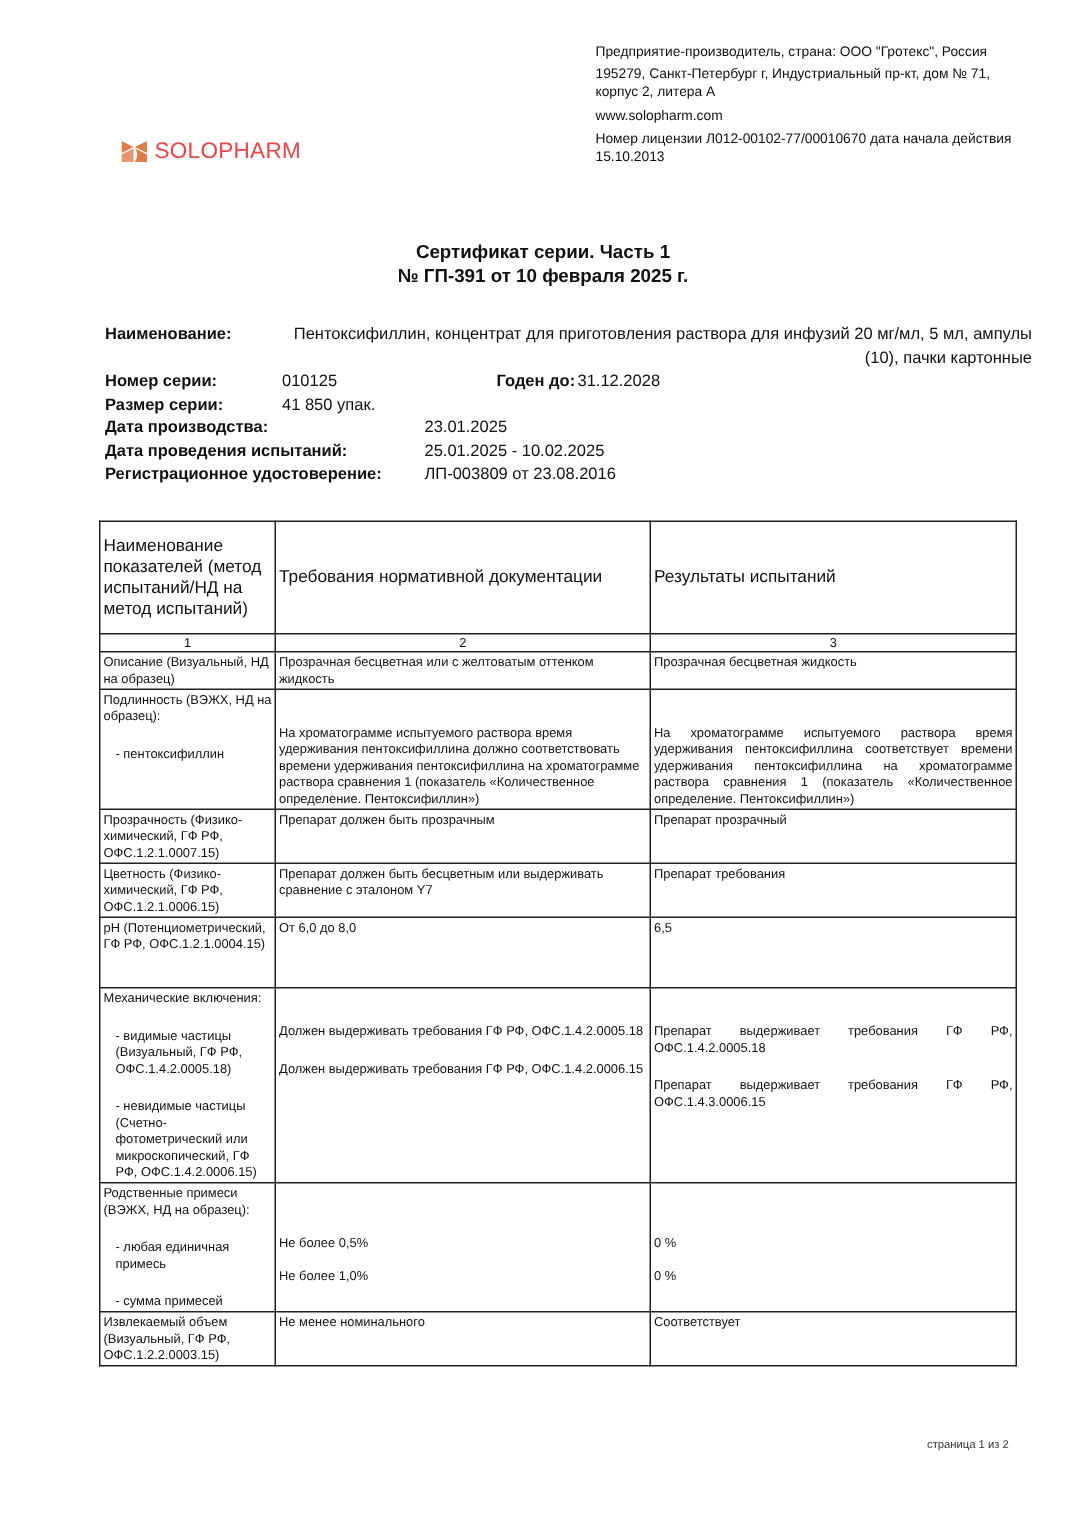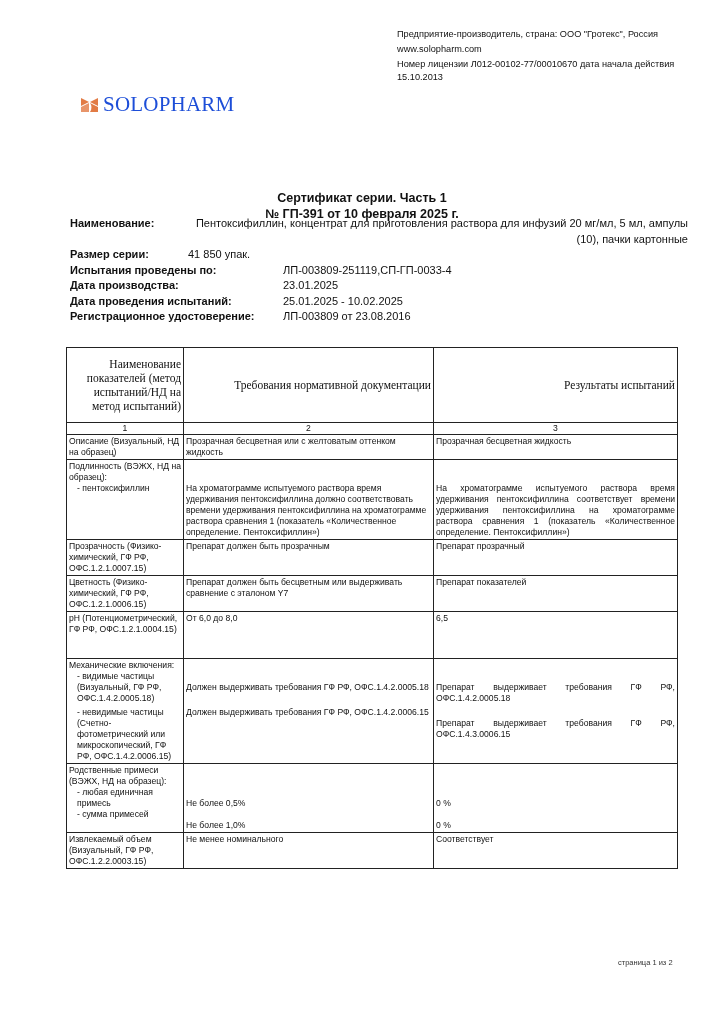--- a/index.html
+++ b/index.html
@@ -1,75 +1,78 @@
 <!DOCTYPE html>
 <html><head>
 <meta charset="utf-8">
 <style>
   html, body { margin: 0; padding: 0; background: #ffffff; }
   body { width: 724px; height: 1024px; position: relative; overflow: hidden;
          font-family: "Liberation Sans", sans-serif; color: #111; }
   .logo { position: absolute; left: 81px; top: 92px; display: flex; align-items: center; gap: 5px; }
   .logo-mark { width: 17px; height: 14px; position: relative; }
-  .logo-text { font-family: Liberation Serif, serif; font-size: 21px; color: #1d4ed8; letter-spacing: 0.2px; }
+  .logo-text { font-family: Liberation Sans, sans-serif; font-size: 15px; color: #ef4444; letter-spacing: 0.2px; }
   .company { position: absolute; left: 397px; top: 28px; width: 290px; font-size: 9.2px; line-height: 12.2px; }
   .company p { margin: 0 0 3px 0; }
-  .title { position: absolute; left: 0; width: 724px; top: 190px; text-align: center; font-weight: bold; font-size: 12.5px; line-height: 16px; }
+  .title { position: absolute; left: 0; width: 724px; top: 160px; text-align: center; font-weight: bold; font-size: 12.5px; line-height: 16px; }
   .meta { position: absolute; left: 70px; top: 216px; width: 620px; font-size: 11px; line-height: 15.5px; }
   .meta .row { position: relative; height: 15.5px; }
   .meta .lbl { position: absolute; left: 0; font-weight: bold; }
   .meta .val { position: absolute; text-align: right; }
   .meta .row.name { height: 31px; }
   .meta .row.name .val { left: 118px; width: 500px; }
   table.cert { position: absolute; left: 66px; top: 347px; border-collapse: collapse; width: 611px; font-size: 8.6px; line-height: 11px; table-layout: fixed; }
   table.cert td, table.cert th { border: 1.2px solid #222; vertical-align: top; padding: 1px 2px; font-weight: normal; }
-  table.cert th { vertical-align: middle; text-align: right; font-size: 11.5px; line-height: 14px; padding: 3px 2px; font-family: Liberation Serif, serif; }
+  table.cert th { vertical-align: middle; text-align: left; font-size: 11.5px; line-height: 14px; padding: 3px 2px; }
   table.cert tr.nums td { text-align: center; padding: 0; line-height: 11px; }
   .just { text-align: justify; }
   .ind { padding-left: 6px; }
-  .sub { padding-left: 8px; }
+  .sub { padding-left: 8px; margin-top: 14px; }
   .gap { height: 11px; }
   .footer { position: absolute; left: 618px; top: 958px; font-size: 7.5px; color: #333; }
 </style>
 </head>
 <body>
 
 <div class="logo">
   <svg class="logo-mark" viewBox="0 0 17 14" width="17" height="14">
     <polygon points="0,0 8,4 0,8" fill="#e27b45"></polygon>
     <polygon points="17,0 9,4 17,8" fill="#e27b45"></polygon>
     <path d="M0,9 L8,5 L8,14 L0,14 Z" fill="#e8956a"></path>
     <path d="M9,5 L17,9 L17,14 L9,14 Q12,9 9,5 Z" fill="#e27b45"></path>
   </svg>
   <span class="logo-text">SOLOPHARM</span>
 </div>
 
 <div class="company">
   <p>Предприятие-производитель, страна: ООО "Гротекс", Россия</p>
+  <p>195279, Санкт-Петербург г, Индустриальный пр-кт, дом № 71, корпус 2, литера А</p>
   <p>www.solopharm.com</p>
   <p>Номер лицензии Л012-00102-77/00010670 дата начала действия 15.10.2013</p>
 </div>
 
 <div class="title">
   <div>Сертификат серии. Часть 1</div>
   <div>№ ГП-391 от 10 февраля 2025 г.</div>
 </div>
 
 <div class="meta">
   <div class="row name">
     <span class="lbl">Наименование:</span>
     <span class="val">Пентоксифиллин, концентрат для приготовления раствора для инфузий 20 мг/мл, 5 мл, ампулы (10), пачки картонные</span>
   </div>
   <div class="row">
+    <span class="lbl">Номер серии:</span>
+    <span class="val" style="left:118px">010125</span>
+    <span class="lbl" style="left:261px">Годен до:</span>
+    <span class="val" style="left:315px">31.12.2028</span>
+  </div>
+  <div class="row">
     <span class="lbl">Размер серии:</span>
     <span class="val" style="left:118px">41 850 упак.</span>
-  </div>
-  <div class="row">
-    <span class="lbl">Испытания проведены по:</span>
-    <span class="val" style="left:213px">ЛП-003809-251119,СП-ГП-0033-4</span>
   </div>
   <div class="row">
     <span class="lbl">Дата производства:</span>
     <span class="val" style="left:213px">23.01.2025</span>
   </div>
   <div class="row">
     <span class="lbl">Дата проведения испытаний:</span>
     <span class="val" style="left:213px">25.01.2025 - 10.02.2025</span>
   </div>
   <div class="row">
@@ -115,21 +118,21 @@
     </td>
   </tr>
   <tr>
     <td style="height:31px">Прозрачность (Физико-химический, ГФ РФ, ОФС.1.2.1.0007.15)</td>
     <td>Препарат должен быть прозрачным</td>
     <td>Препарат прозрачный</td>
   </tr>
   <tr>
     <td style="height:31px">Цветность (Физико-химический, ГФ РФ, ОФС.1.2.1.0006.15)</td>
     <td>Препарат должен быть бесцветным или выдерживать сравнение с эталоном Y7</td>
-    <td>Препарат показателей</td>
+    <td>Препарат требования</td>
   </tr>
   <tr>
     <td style="height:44px">pH (Потенциометрический, ГФ РФ, ОФС.1.2.1.0004.15)</td>
     <td>От 6,0 до 8,0</td>
     <td>6,5</td>
   </tr>
   <tr>
     <td class="ind">
       <div>Механические включения:</div>
       <div class="sub" style="margin-bottom:3px">- видимые частицы (Визуальный, ГФ РФ, ОФС.1.4.2.0005.18)</div>

